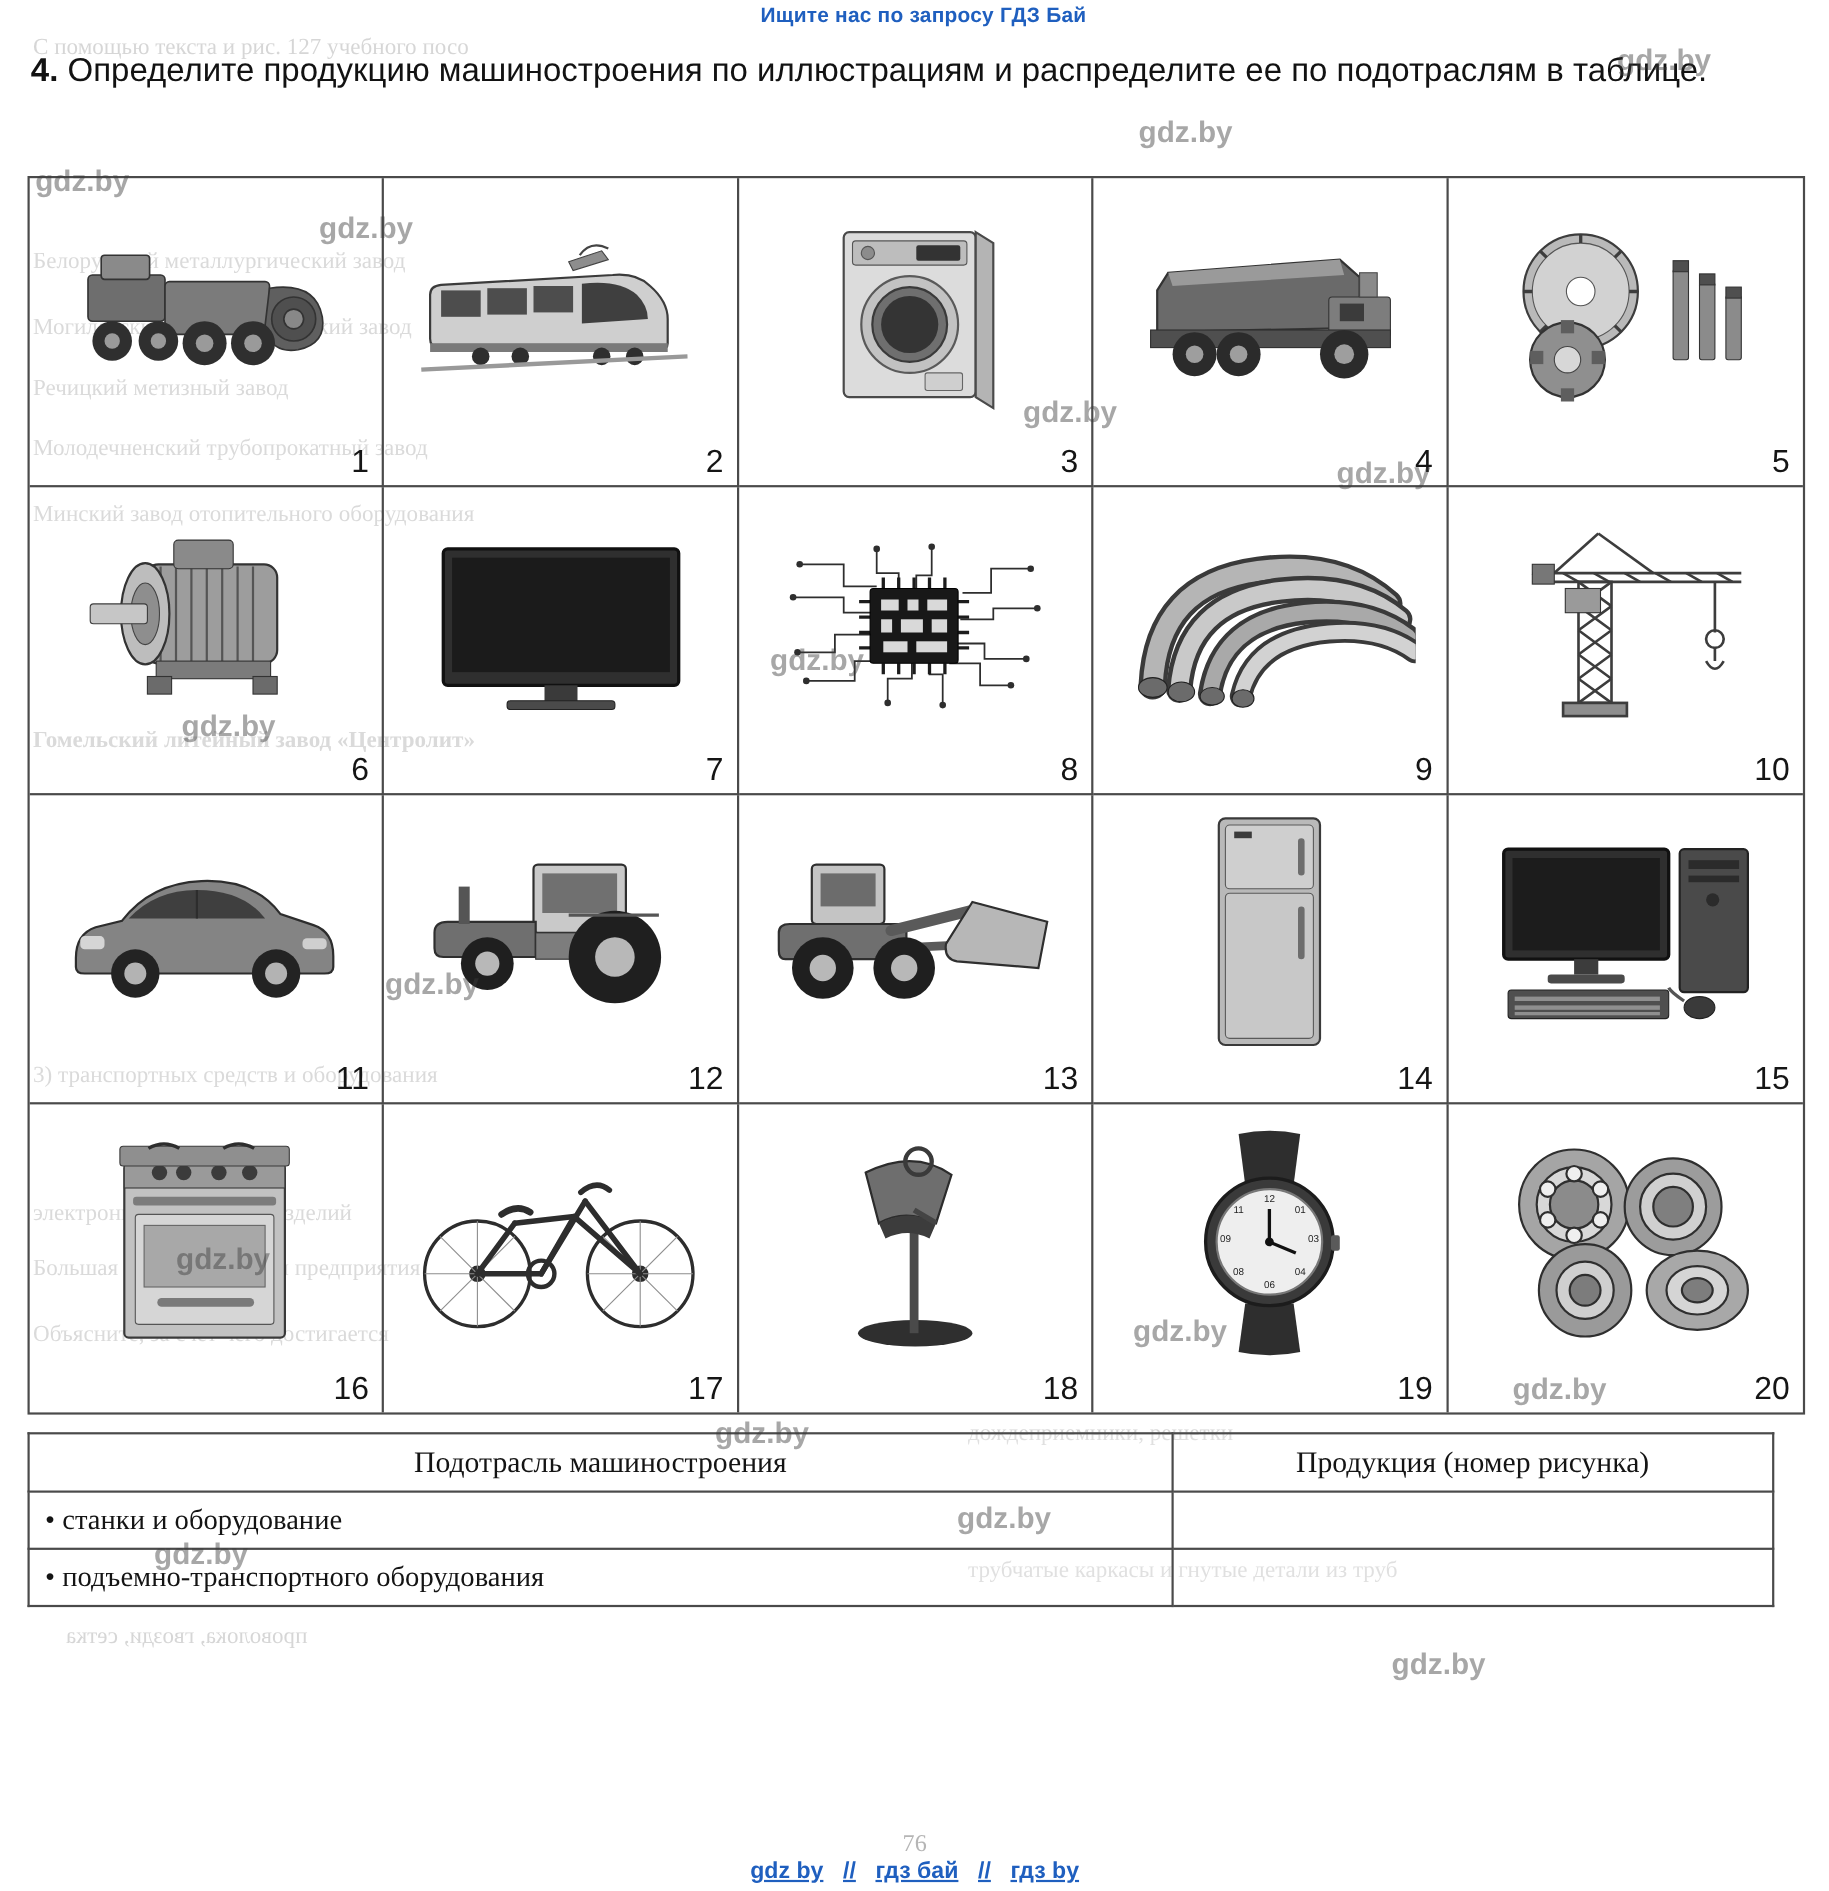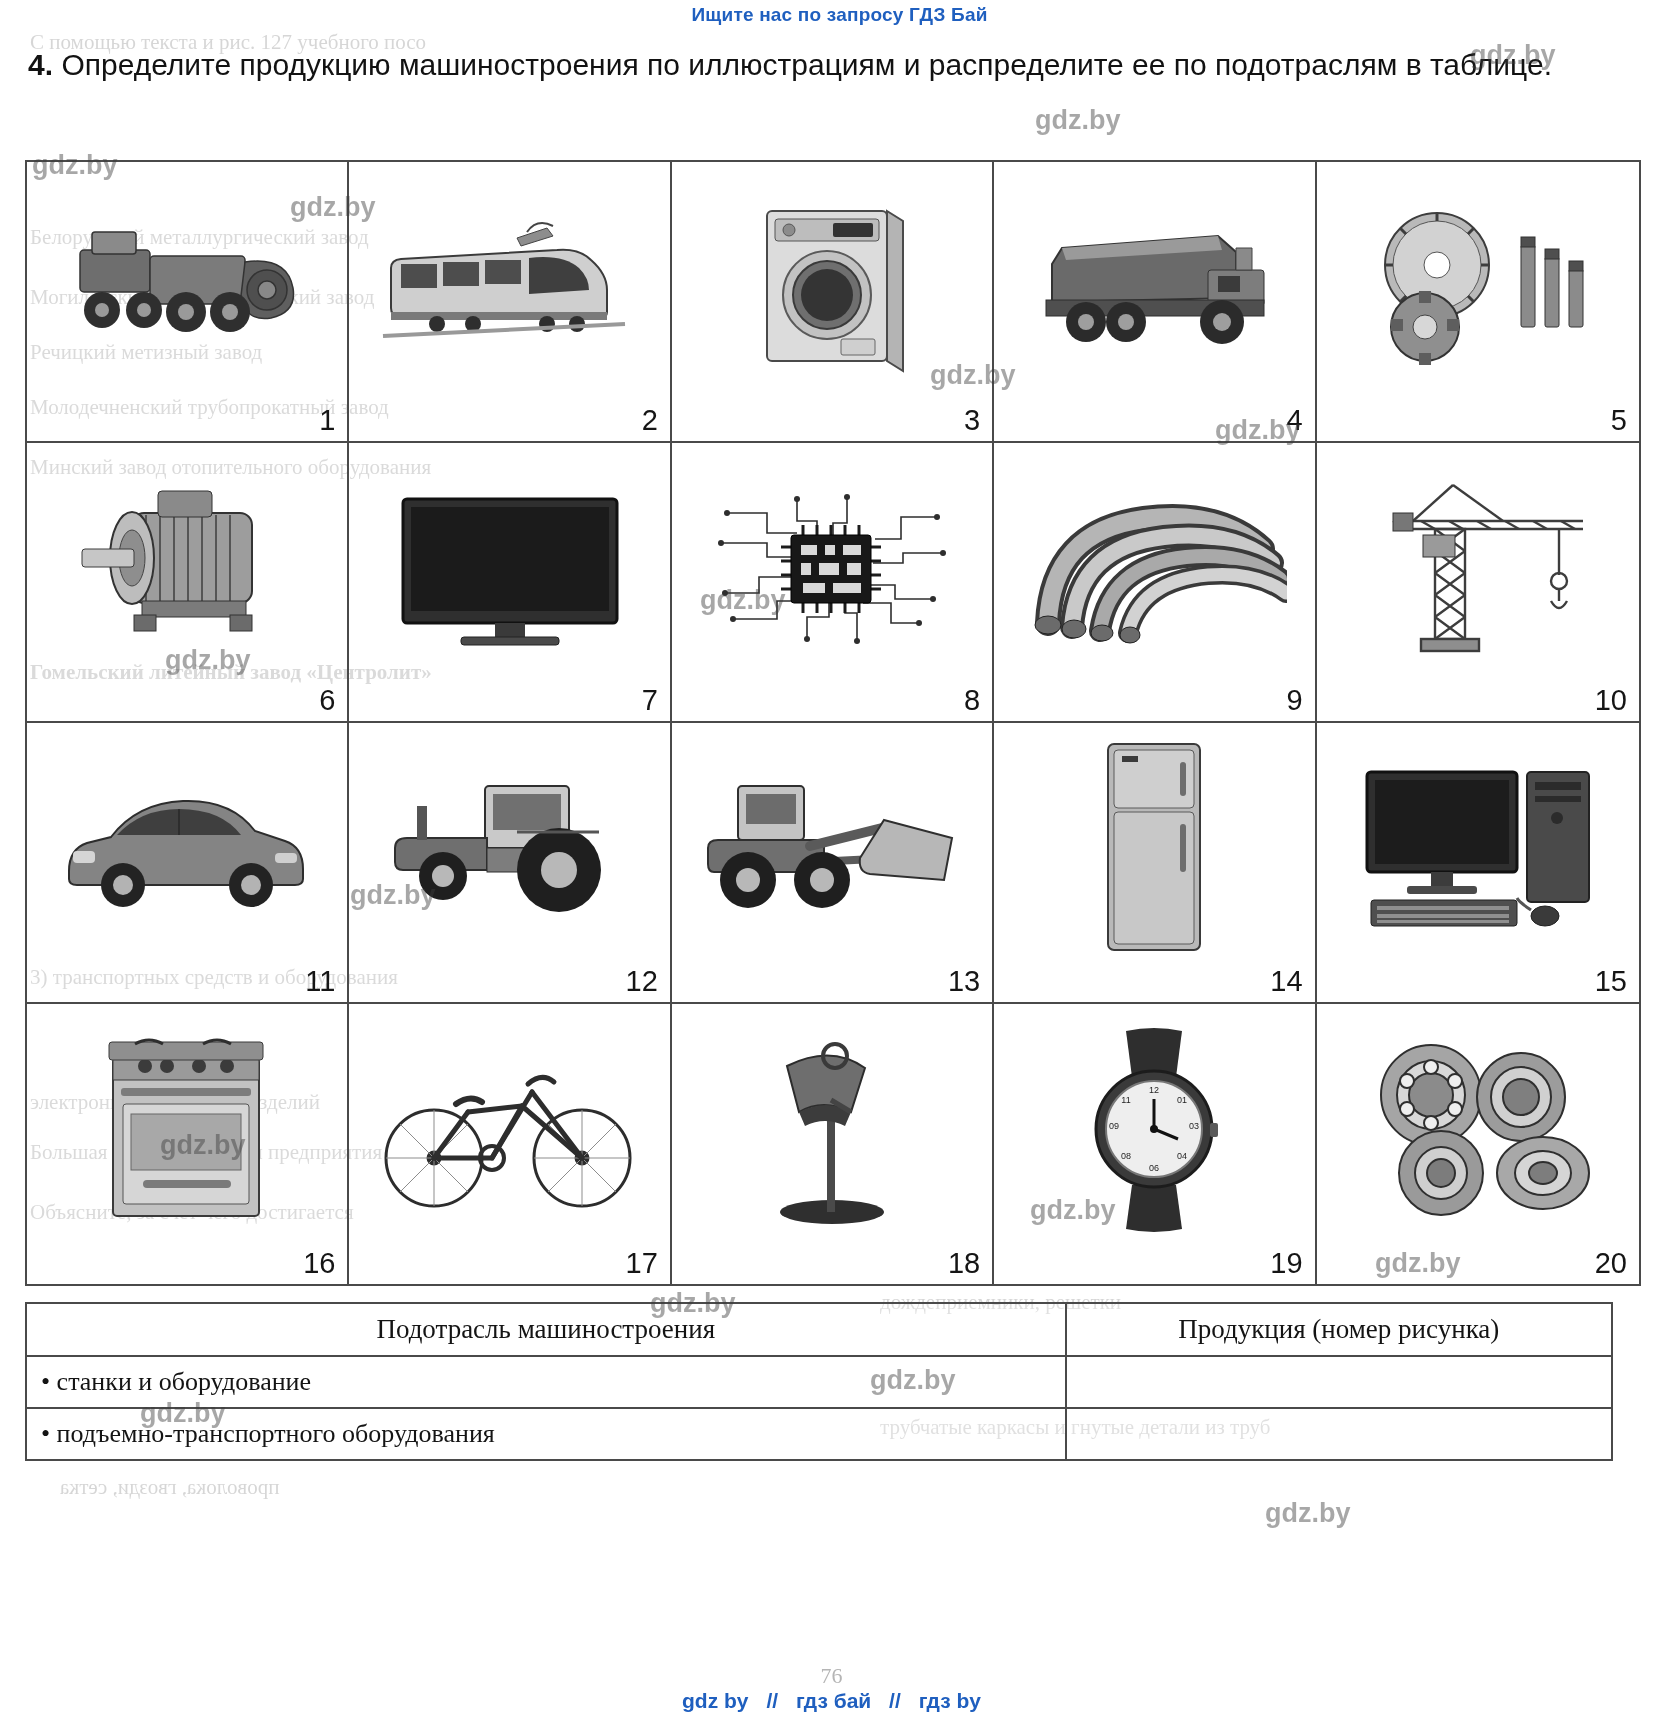--- a/index.html
+++ b/index.html
@@ -32,21 +32,21 @@
   }
   .footerbar {
     position: absolute;
     bottom: 6px; left: 0; right: 0;
     text-align: center;
     font-family: "Liberation Sans", sans-serif;
     font-size: 21px;
     font-weight: bold;
     color: #1f5fbf;
   }
-  .footerbar span { margin: 0 6px; }
+  .footerbar span { margin: 0 6px; text-decoration: underline; }
 
   
   .bleed {
     position: absolute;
     color: rgba(120,120,120,0.30);
     font-family: "Liberation Serif", serif;
     font-size: 21px;
     white-space: nowrap;
     pointer-events: none;
     user-select: none;

